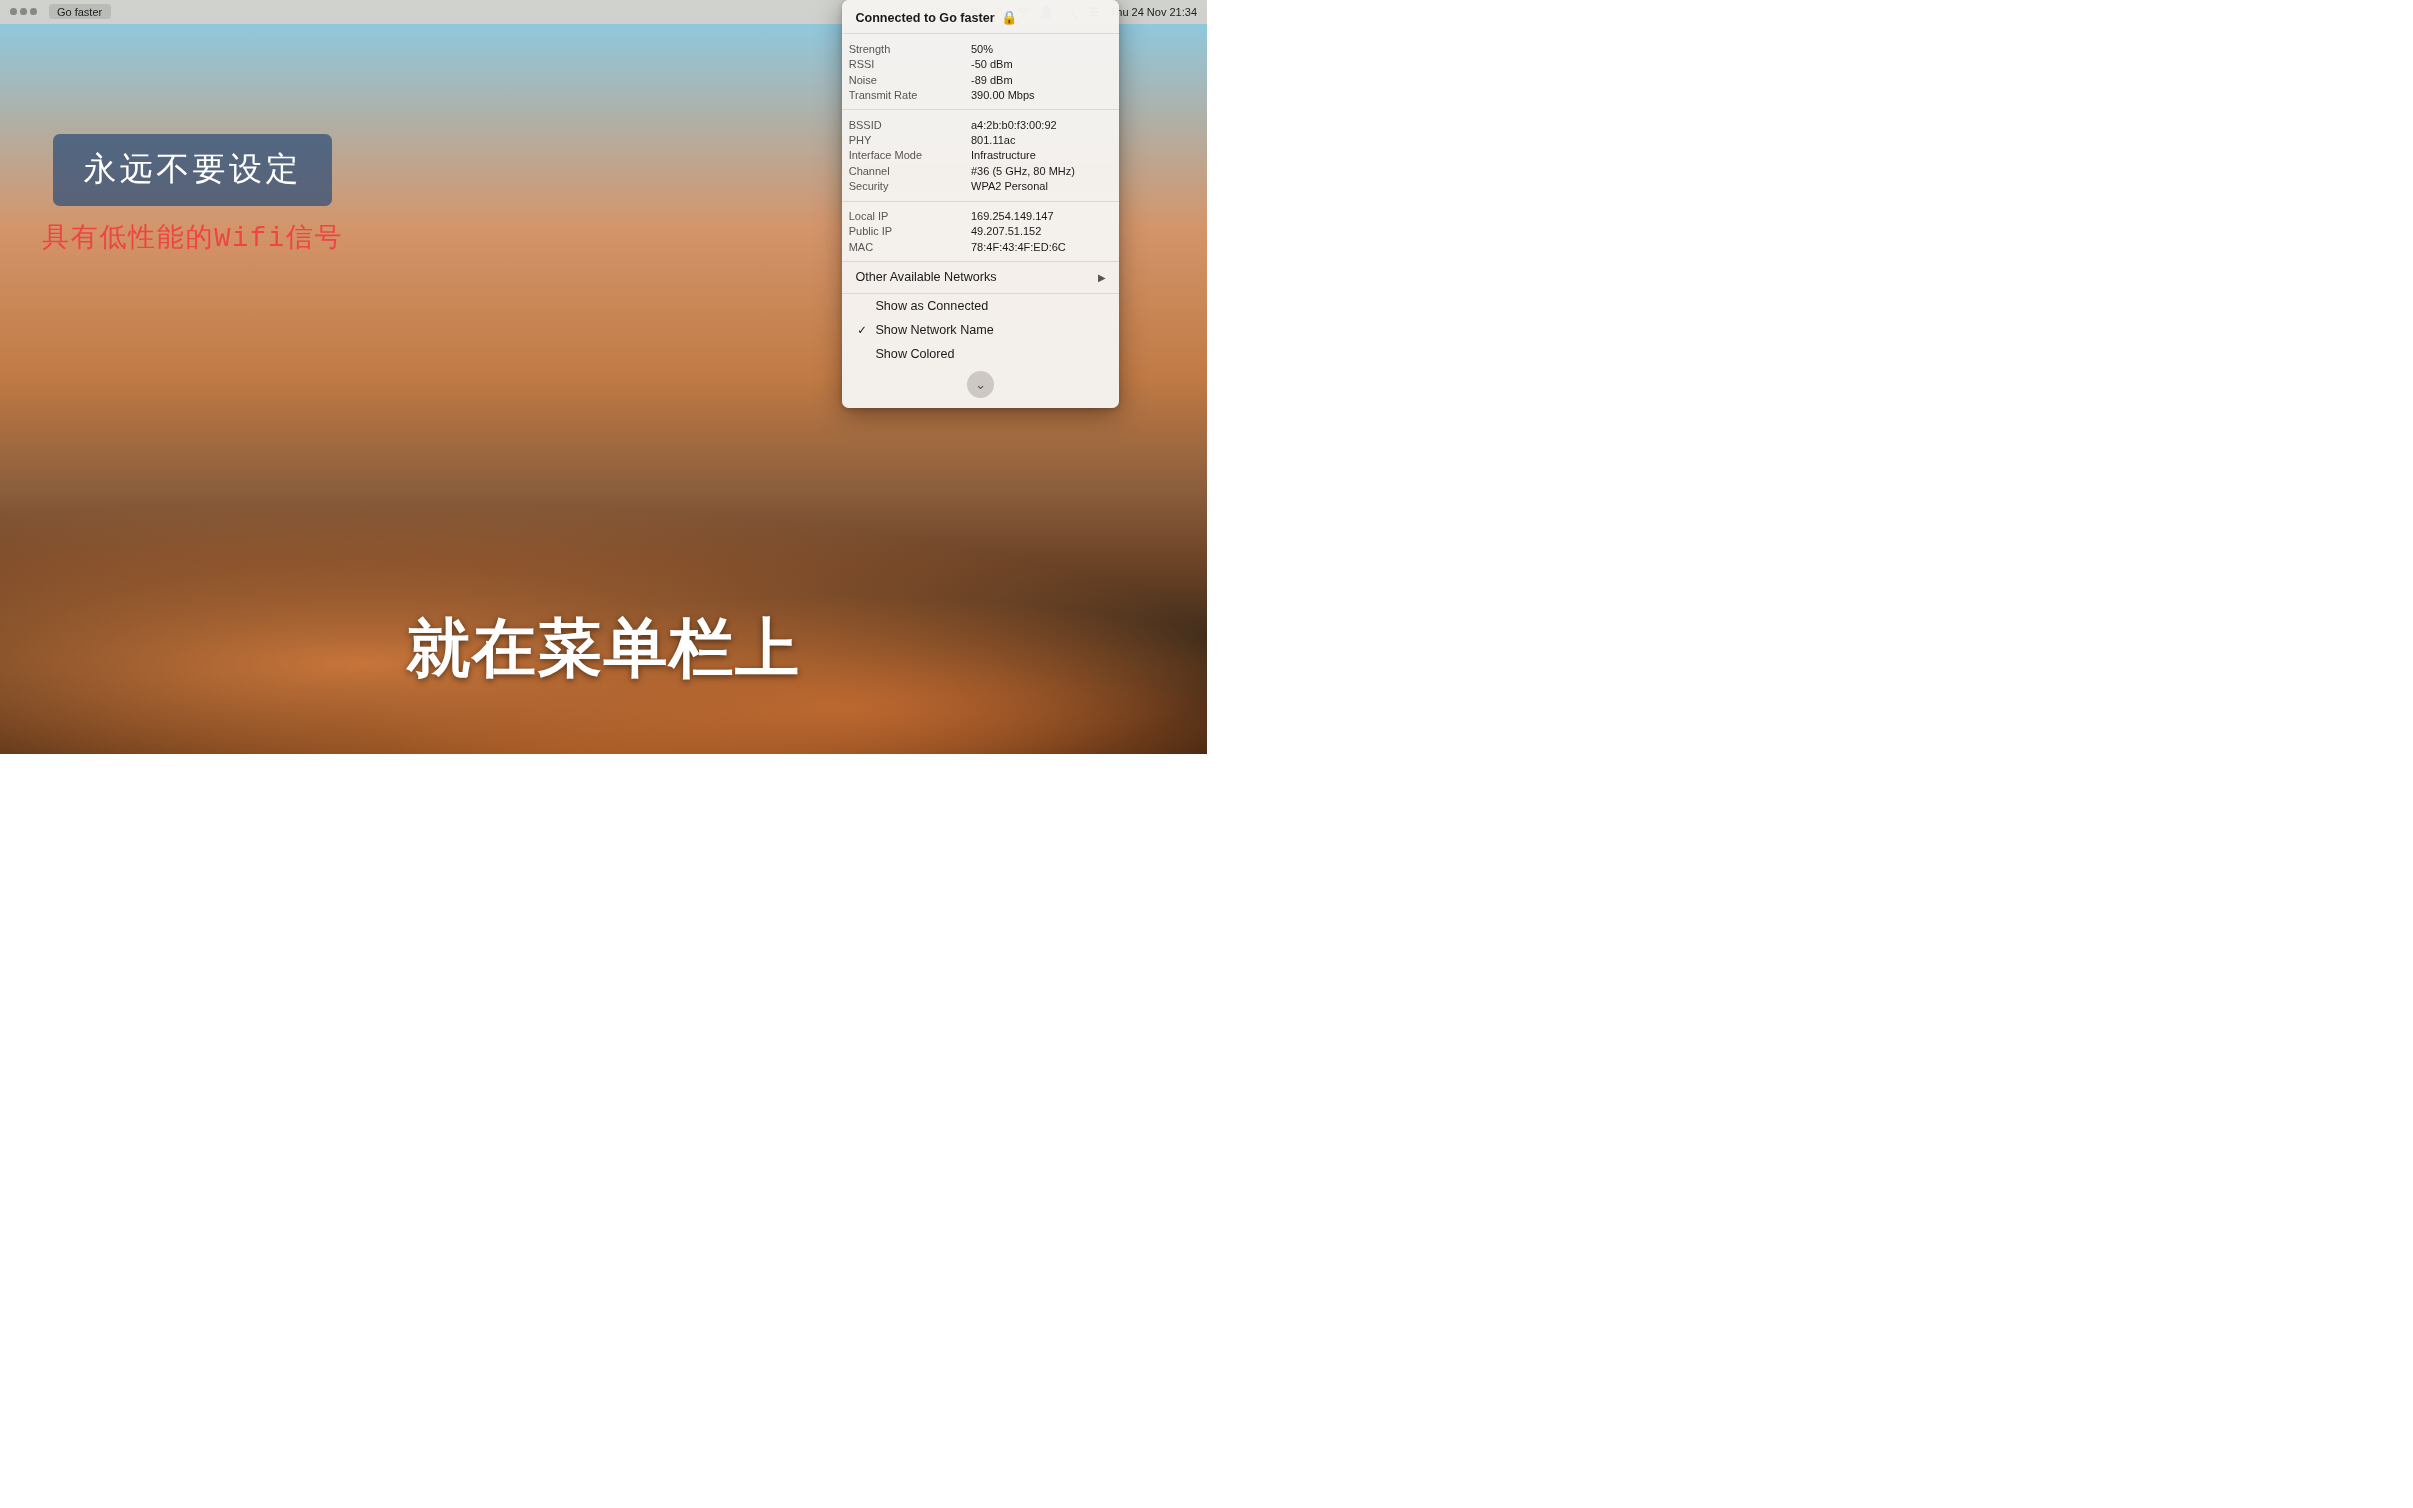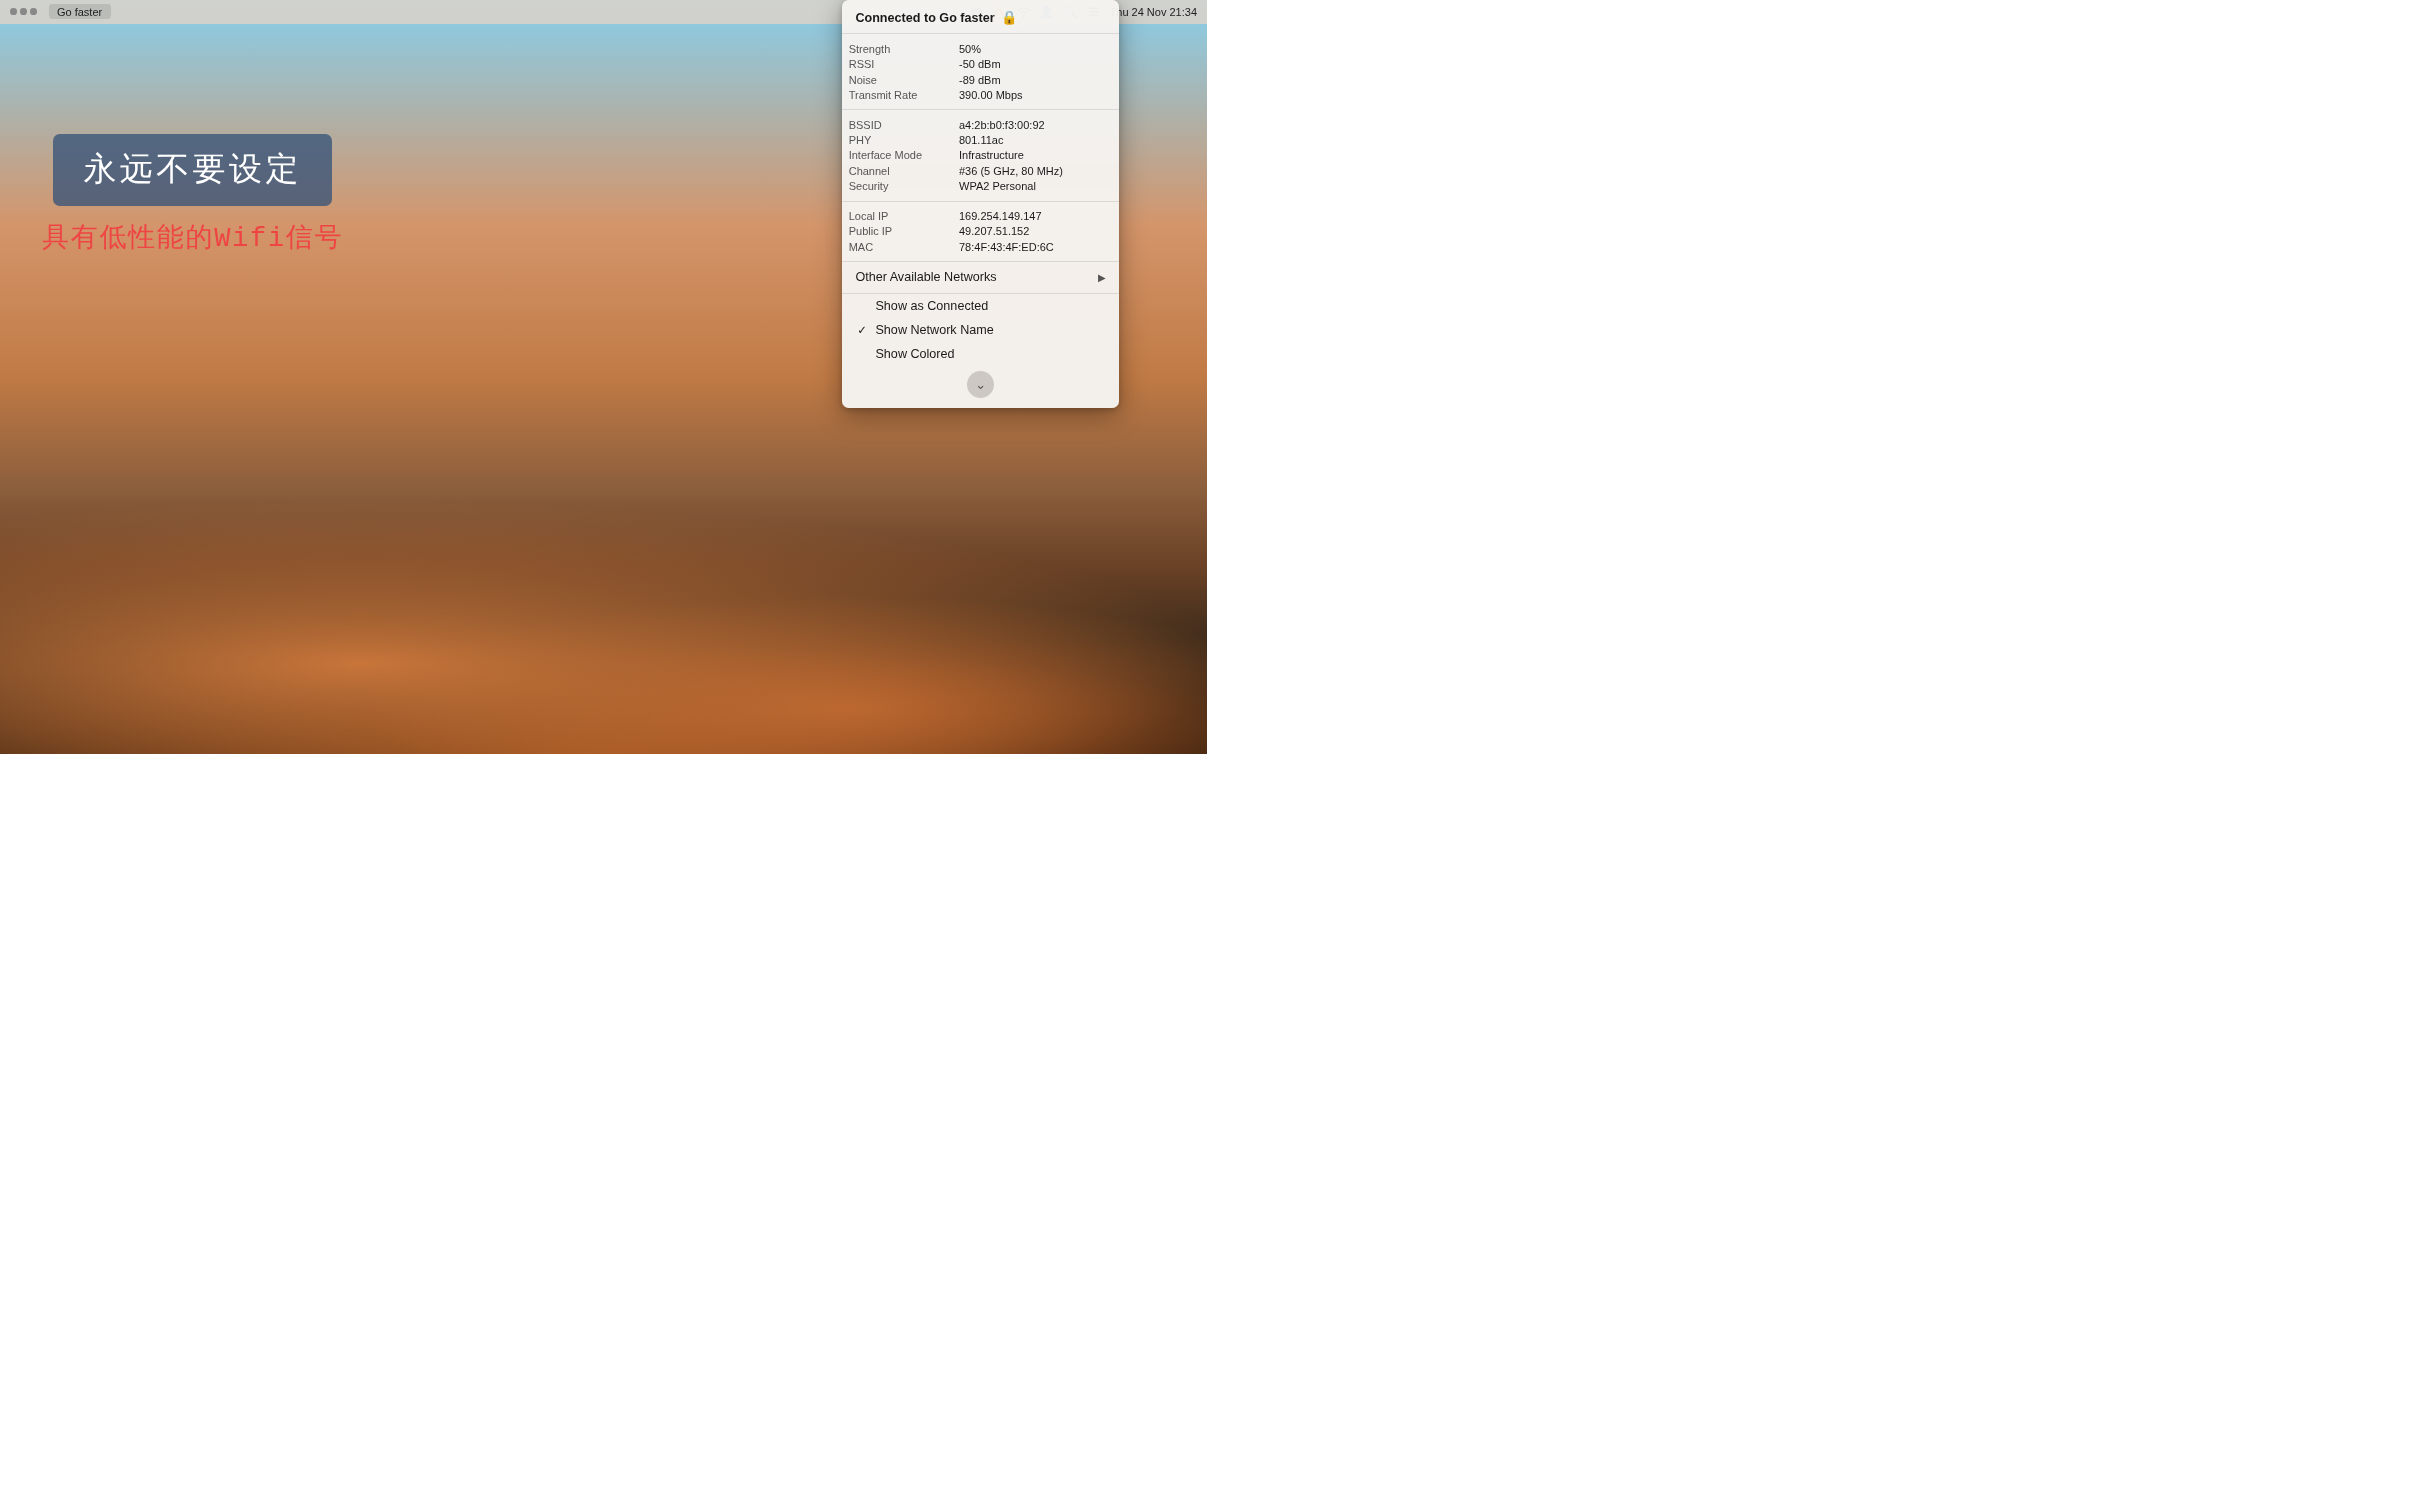--- a/index.html
+++ b/index.html
@@ -192,21 +192,21 @@
 
     .info-row {
       display: flex;
       align-items: baseline;
       padding: 1.7px 0;
     }
 
     .info-label {
       font-size: 11px;
       color: #555;
-      width: 117px;
+      width: 129px;
       flex-shrink: 0;
       padding-left: 6.7px;
     }
 
     .info-value {
       font-size: 11px;
       color: #1a1a1a;
       font-weight: 400;
     }
 
@@ -282,20 +282,21 @@
 <div class="dune-layer"></div>
 
 <div class="text-overlay-top">
   <div class="banner-box">
     <div class="banner-text">永远不要设定</div>
   </div>
   <div class="subtitle-text">具有低性能的Wifi信号</div>
 </div>
 
 <div class="text-overlay-bottom">
+  <div class="bottom-text">就在菜单栏上</div>
 </div>
 
 <div class="menubar">
   <div class="menubar-left">
     <div class="menubar-dots">
       <div class="dot"></div>
       <div class="dot"></div>
       <div class="dot"></div>
     </div>
     <div class="menubar-app">Go faster</div>

